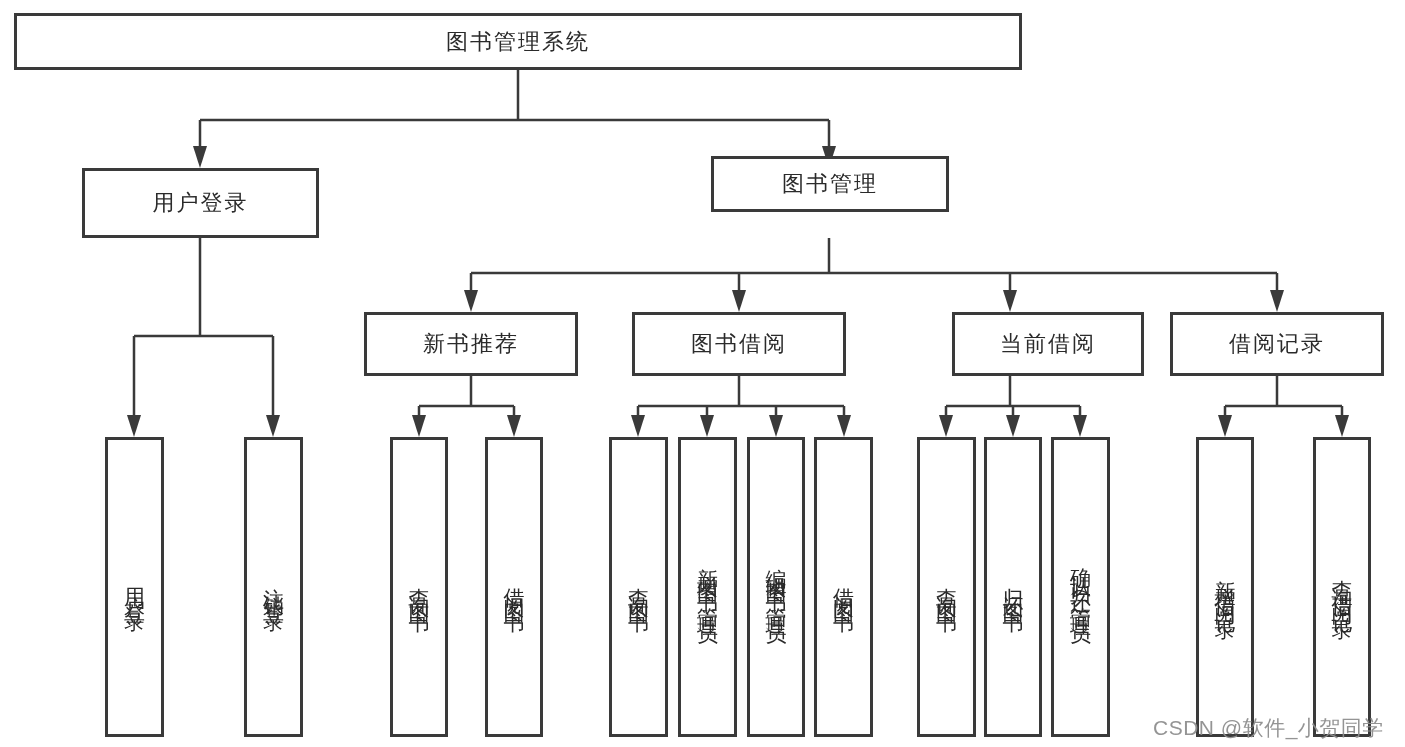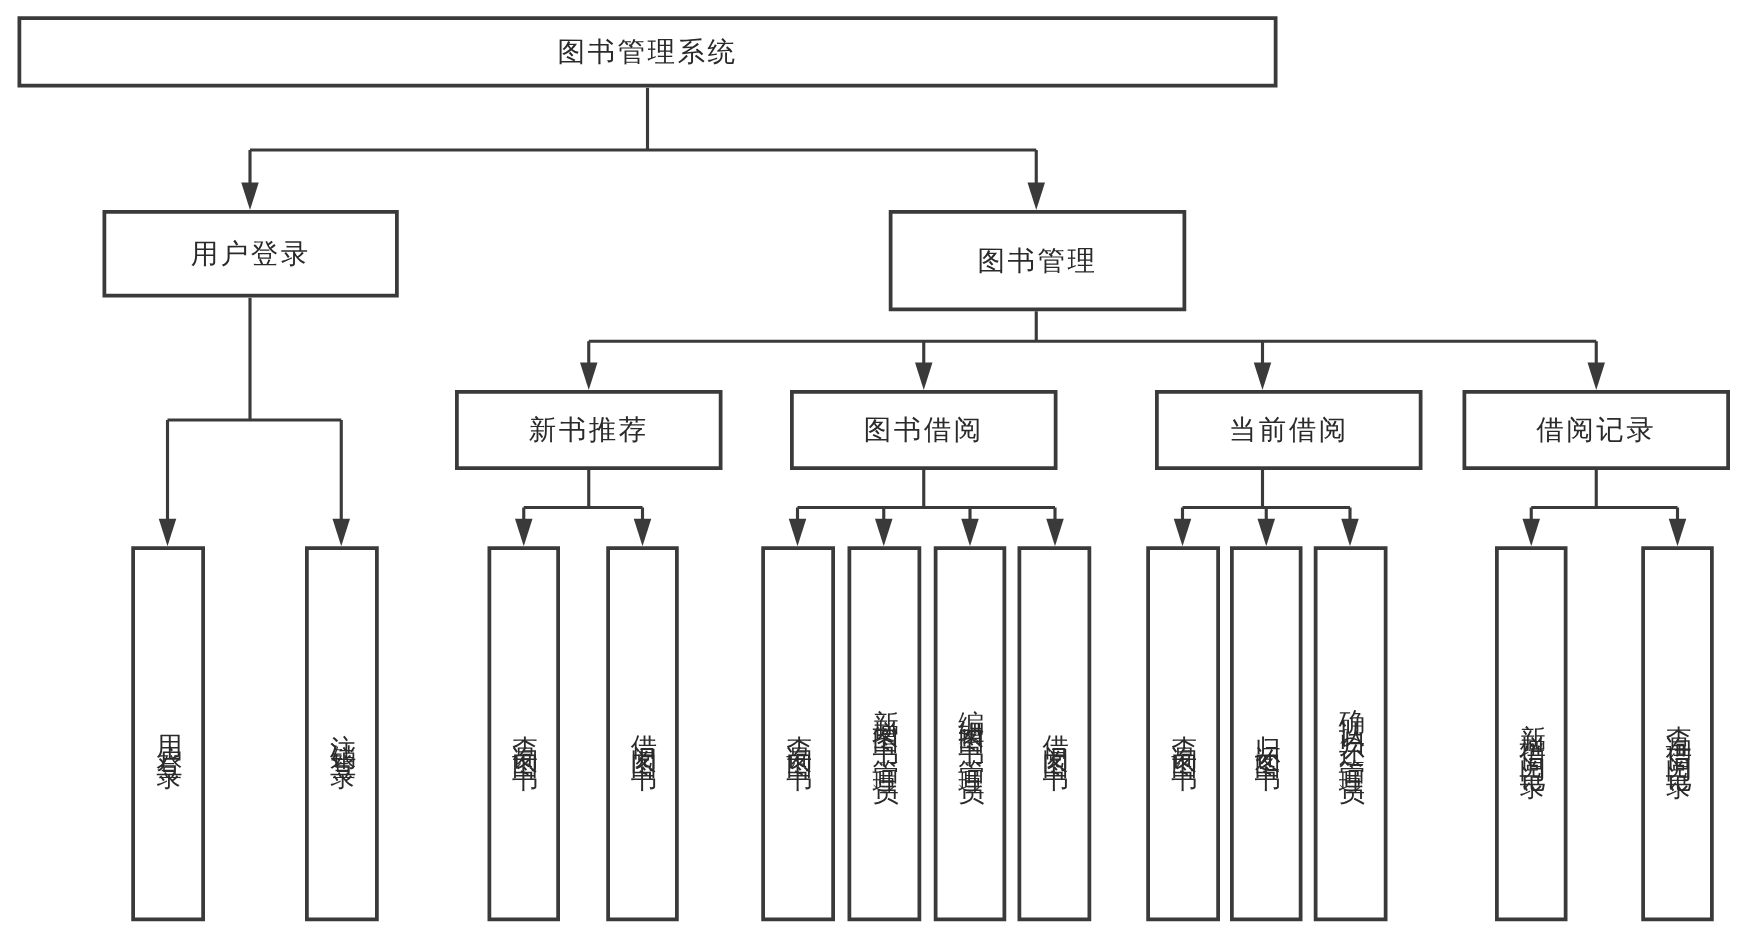--- a/index.html
+++ b/index.html
@@ -83,31 +83,31 @@
     </g>
   </svg>
 
   <div class="node hnode" style="left:14px;top:13px;width:1008px;height:57px">
     <span>图书管理系统</span>
   </div>
 
   <div class="node hnode" style="left:82px;top:168px;width:237px;height:70px">
     <span>用户登录</span>
   </div>
-  <div class="node hnode" style="left:711px;top:168px;width:238px;height:81px">
+  <div class="node hnode" style="left:711px;top:156px;width:238px;height:56px">
     <span>图书管理</span>
   </div>
 
   <div class="node hnode" style="left:364px;top:312px;width:214px;height:64px">
     <span>新书推荐</span>
   </div>
   <div class="node hnode" style="left:632px;top:312px;width:214px;height:64px">
     <span>图书借阅</span>
   </div>
-  <div class="node hnode" style="left:924px;top:312px;width:214px;height:64px">
+  <div class="node hnode" style="left:952px;top:312px;width:192px;height:64px">
     <span>当前借阅</span>
   </div>
   <div class="node hnode" style="left:1170px;top:312px;width:214px;height:64px">
     <span>借阅记录</span>
   </div>
 
   <div class="node vnode" style="left:105px;top:437px;width:59px;height:300px">
     <span>用户登录</span>
   </div>
   <div class="node vnode" style="left:244px;top:437px;width:59px;height:300px">
@@ -144,14 +144,15 @@
     <span>确认归还（管理员）</span>
   </div>
 
   <div class="node vnode" style="left:1196px;top:437px;width:58px;height:300px">
     <span>新增借阅记录</span>
   </div>
   <div class="node vnode" style="left:1313px;top:437px;width:58px;height:300px">
     <span>查询借阅记录</span>
   </div>
 
+  <div class="watermark">CSDN @软件_小贺同学</div>
 
 </div>
 
 </body></html>

